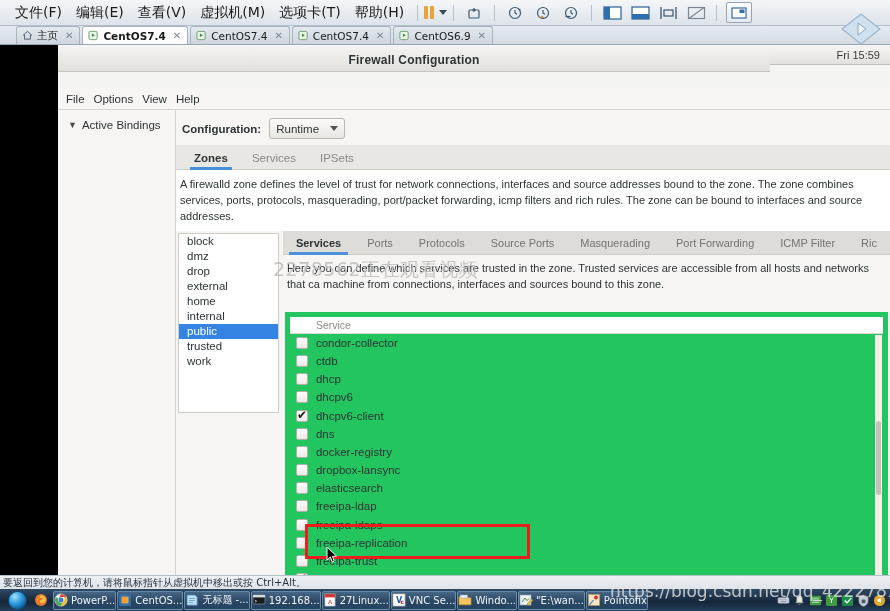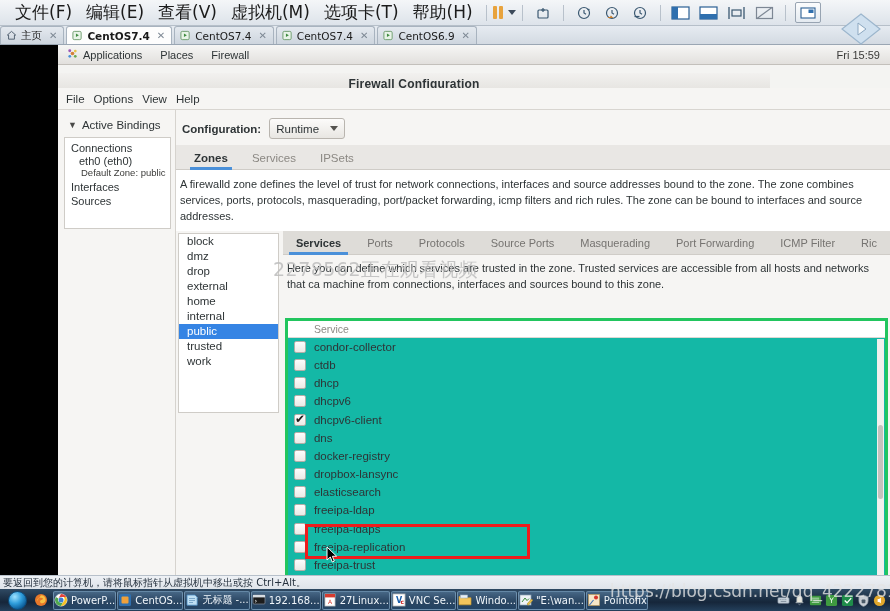--- a/index.html
+++ b/index.html
@@ -13,21 +13,21 @@
   #root { position: relative; width: 890px; height: 611px; }
 
   
   .vm-menubar {
     position: absolute; left: 0; top: 0; width: 890px; height: 26px;
     background: linear-gradient(#f4f6f8, #dde3ea);
     border-bottom: 1px solid #b6bfc9;
     display: flex; align-items: center; padding-left: 8px;
   }
   .vm-menu-item {
-    font-size: 17px; color: #1b1b1b; padding: 2px 7px; white-space: nowrap;
+    font-size: 14px; color: #1b1b1b; padding: 2px 7px; white-space: nowrap;
     font-family: "DejaVu Sans", sans-serif;
   }
   .vm-sep { width: 1px; height: 16px; background: #b8c1cb; margin: 0 6px; }
   .pausebtn { display: flex; gap: 2px; align-items: center; }
   .pausebar { width: 4px; height: 13px; background: #e8a33d; border-radius: 1px; }
   .caret-down {
     width: 0; height: 0; border-left: 4px solid transparent;
     border-right: 4px solid transparent; border-top: 5px solid #3c4a5a; margin-left: 5px;
   }
   .tb-ico {
@@ -39,21 +39,21 @@
     border: 1px solid #98a4b2; border-radius: 2px;
     background: linear-gradient(#fbfcfd,#e4eaf0);
     width: 26px; height: 21px; display: flex; align-items: center; justify-content: center;
     margin: 0 3px;
   }
 
   .vm-tabbar {
     position: absolute; left: 0; top: 26px; width: 890px; height: 19px;
     background: linear-gradient(#e6ebf1, #d3dae2);
     border-bottom: 1px solid #9aa6b3;
-    display: flex; align-items: flex-start; padding-left: 0;
+    display: flex; align-items: flex-start; padding-left: 16px;
   }
   .vm-tab {
     height: 18px; display: flex; align-items: center; gap: 4px;
     padding: 0 6px 0 5px; font-size: 10.5px; color: #1a1a1a;
     border: 1px solid #a8b3bf; border-bottom: none;
     border-radius: 3px 3px 0 0;
     background: linear-gradient(#e4e9ef,#cdd5de);
     margin-right: 2px; white-space: nowrap;
     font-family: "DejaVu Sans", sans-serif;
   }
@@ -77,21 +77,21 @@
   .gnome-panel {
     position: absolute; left: 0; top: 0; width: 832px; height: 20px;
     background: linear-gradient(#f6f6f5,#e2e0dd);
     border-bottom: 1px solid #c3c0bb;
     display: flex; align-items: center; font-size: 11px; color: #2e3436;
   }
   .gnome-panel .gitem { padding: 0 9px; white-space: nowrap; }
   .gnome-clock { margin-left: auto; padding-right: 10px; font-size: 11px; color: #3a3a38; }
 
   .fw-titlebar {
-    position: absolute; left: 0; top: 28px; width: 712px; height: 23px;
+    position: absolute; left: 0; top: 4px; width: 712px; height: 23px;
     background: linear-gradient(#f2f1ef,#e2e0dc);
     border-bottom: 1px solid #c8c5c0;
     display: flex; align-items: center; justify-content: center;
   }
   .fw-title { font-size: 12px; font-weight: bold; color: #2e3436; letter-spacing: .2px; }
 
   .fw-menubar {
     position: absolute; left: 0; top: 43px; width: 832px; height: 22px;
     background: #f6f5f3; border-bottom: 1px solid #d8d5d0;
     display: flex; align-items: center; padding-left: 8px; gap: 9px;
@@ -157,21 +157,21 @@
     background: #dedcd8; border-bottom: 1px solid #cfccc7;
   }
   .subtabs .st { font-size: 11px; color: #757370; padding: 4px 13px 5px; position: relative; white-space: nowrap; }
   .subtabs .st.active { color: #2e3436; font-weight: bold; }
   .subtabs .st.active::after {
     content:""; position: absolute; left: 6px; right: 6px; bottom: -1px; height: 3px; background: #4a90d9;
   }
   .svc-desc { font-size: 11px; color: #2e3436; line-height: 1.45; padding: 6px 4px 6px 4px; background: #f6f5f3; }
 
   .svc-table {
-    margin: 19px 2px 0 2px; background: #14b8a6; border: 3px solid #22c55e;
+    margin: 13px 2px 0 2px; background: #22c55e; border: 5px solid #22c55e;
     height: 283px; position: relative; overflow: hidden;
   }
   .svc-head {
     height: 17px; border-bottom: 1px solid #dcd9d4;
     display: flex; align-items: center; background: #fff;
   }
   .svc-head .chcol { width: 26px; }
   .svc-head .lbl { font-size: 10.5px; color: #8d8a85; }
   .svc-rows { position: absolute; left: 0; top: 17px; right: 0; bottom: 0; overflow: hidden; }
   .svc-row { display: flex; align-items: center; height: 18.2px; padding-left: 6px; }
@@ -417,27 +417,20 @@
         <span>Help</span>
       </div>
 
       <div class="fw-body">
 
         <div class="side">
           <div class="side-hdr">
             <span class="chev">▼</span>
             <span>Active Bindings</span>
           </div>
-          <div class="side-list">
-            <div class="grp">Connections</div>
-            <div class="kid">eth0 (eth0)</div>
-            <div class="kidsub">Default Zone: public</div>
-            <div class="grp">Interfaces</div>
-            <div class="grp">Sources</div>
-          </div>
         </div>
 
         <div class="pane">
 
           <div class="conf-row">
             <span class="conf-label">Configuration:</span>
             <span class="combo">
               <span>Runtime</span>
               <span class="ca"></span>
             </span>

